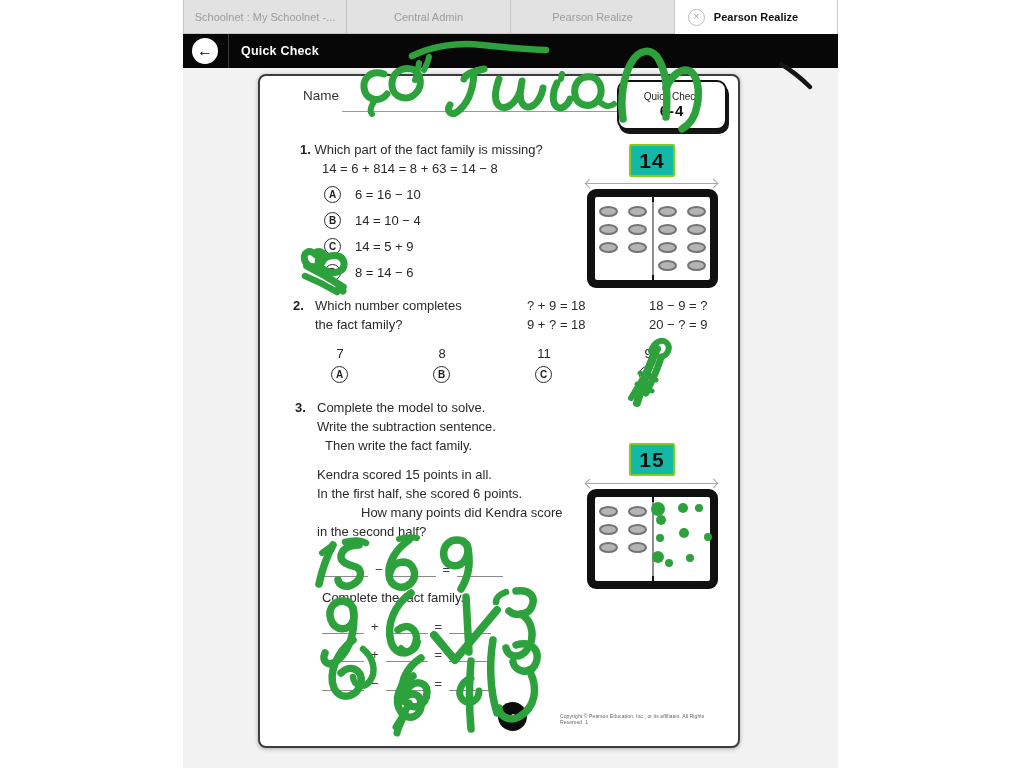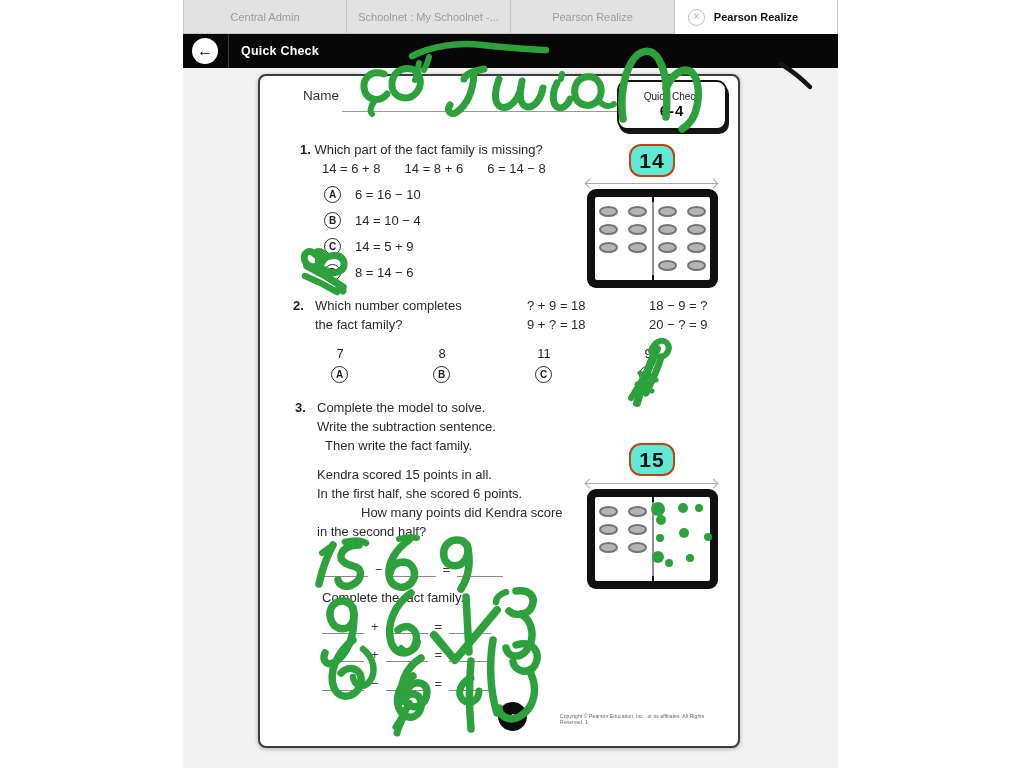--- a/index.html
+++ b/index.html
@@ -31,26 +31,26 @@
   .abs{position:absolute;}
   .nameLabel{left:43px;top:12px;font-size:13.5px;color:#333;}
   .nameLine{left:82px;top:35px;width:282px;border-bottom:1.5px solid #9a9a9a;height:1px;}
   .badge{left:357px;top:4px;width:110px;height:50px;background:#fff;border:2.5px solid #111;
          border-radius:10px;box-shadow:2px 4px 0 #161616;display:flex;flex-direction:column;
          align-items:center;justify-content:center;}
   .badge .b1{font-size:10px;color:#222;}
   .badge .b2{font-size:15px;font-weight:bold;color:#111;letter-spacing:1px;}
   .qnum{font-weight:bold;color:#1e1e1e;}
   .qtext{color:#2a2a2a;}
-  .factsRow{left:62px;top:85px;display:flex;gap:24px;color:#2a2a2a;}
+  .factsRow{left:62px;top:85px;display:flex;color:#2a2a2a;}
   .choice{left:64px;display:flex;align-items:center;gap:14px;}
   .letterCircle{width:17px;height:17px;border:1.6px solid #2b2b2b;border-radius:50%;
                 display:flex;align-items:center;justify-content:center;font-size:10px;font-weight:bold;color:#1d1d1d;flex:0 0 17px;}
   
-  .numbox{width:46px;height:33px;border:2px solid #c2410c;border-radius:12px;background:#5eead4;
+  .numbox{width:46px;height:33px;border:2px solid #84cc16;border-radius:2px;background:#14b8a6;
           display:flex;align-items:center;justify-content:center;font-size:21px;font-weight:bold;letter-spacing:1px;color:#111;}
   .arrowline{width:131px;height:2px;border-top:1.5px solid #a9a9a9;}
   .arrowline::before,.arrowline::after{content:"";position:absolute;top:-4px;width:6px;height:6px;
           border-left:1.5px solid #a9a9a9;border-bottom:1.5px solid #a9a9a9;}
   .arrowline::before{left:0;transform:rotate(45deg);}
   .arrowline::after{right:0;transform:rotate(225deg);}
   .modelbox{width:131px;height:99px;background:#101010;border-radius:9px;padding:8px;display:flex;}
   .mhalf{flex:1;background:#fff;display:flex;flex-wrap:wrap;align-content:flex-start;
          justify-content:center;gap:7px 10px;padding-top:9px;}
   .mhalf.l{border-radius:2px 0 0 2px;}
@@ -70,22 +70,22 @@
   .ink{position:absolute;left:0;top:0;width:1024px;height:768px;z-index:50;pointer-events:none;}
   .ink path{fill:none;stroke-linecap:round;stroke-linejoin:round;}
 </style>
 </head>
 <body>
 
 <div class="canvas">
   <div class="app">
 
     <div class="tabstrip">
+      <div class="tab">Schoolnet : My Schoolnet -...</div>
       <div class="tab">Central Admin</div>
-      <div class="tab">Schoolnet : My Schoolnet -...</div>
       <div class="tab">Pearson Realize</div>
       <div class="tab active">
         <span class="tabclose">×</span>
         <span>Pearson Realize</span>
       </div>
     </div>
 
     <div class="appheader">
       <div class="backbtn">
         <span>←</span>
@@ -103,21 +103,21 @@
         <div class="b2">6-4</div>
       </div>
 
       <div class="abs" style="left:40px;top:66px;">
         <span class="qnum">1.</span>
         <span class="qtext">Which part of the fact family is missing?</span>
       </div>
       <div class="abs factsRow">
         <span>14 = 6 + 8</span>
         <span>14 = 8 + 6</span>
-        <span>6 = 14 − 8</span>
+        <span>3 = 14 − 8</span>
       </div>
       <div class="abs choice" style="top:110px;">
         <span class="letterCircle">A</span>
         <span>6 = 16 − 10</span>
       </div>
       <div class="abs choice" style="top:136px;">
         <span class="letterCircle">B</span>
         <span>14 = 10 − 4</span>
       </div>
       <div class="abs choice" style="top:162px;">

